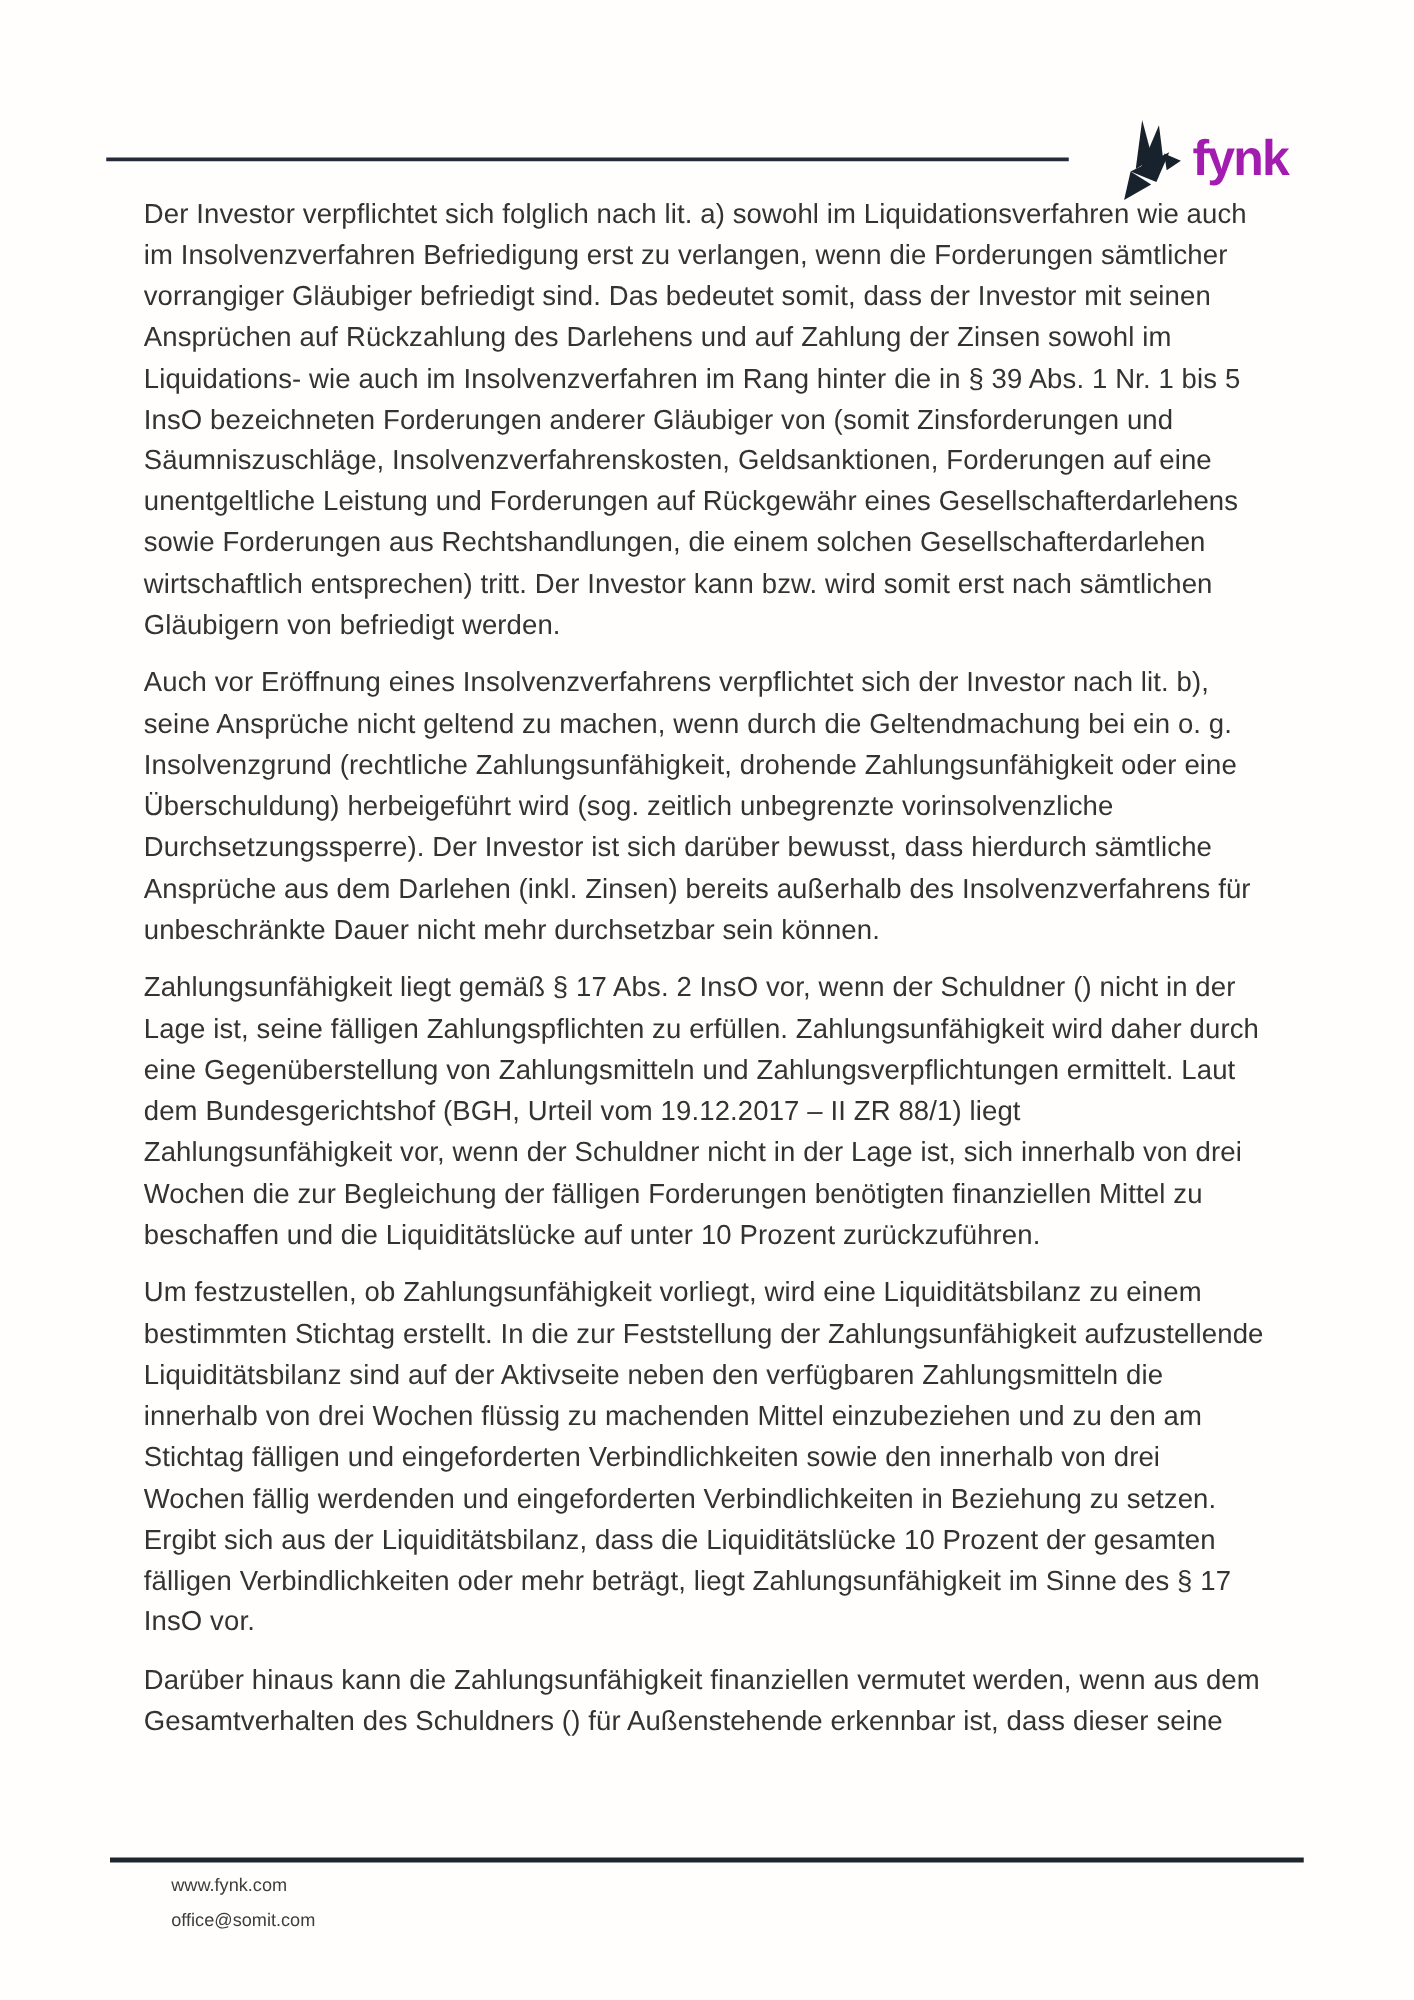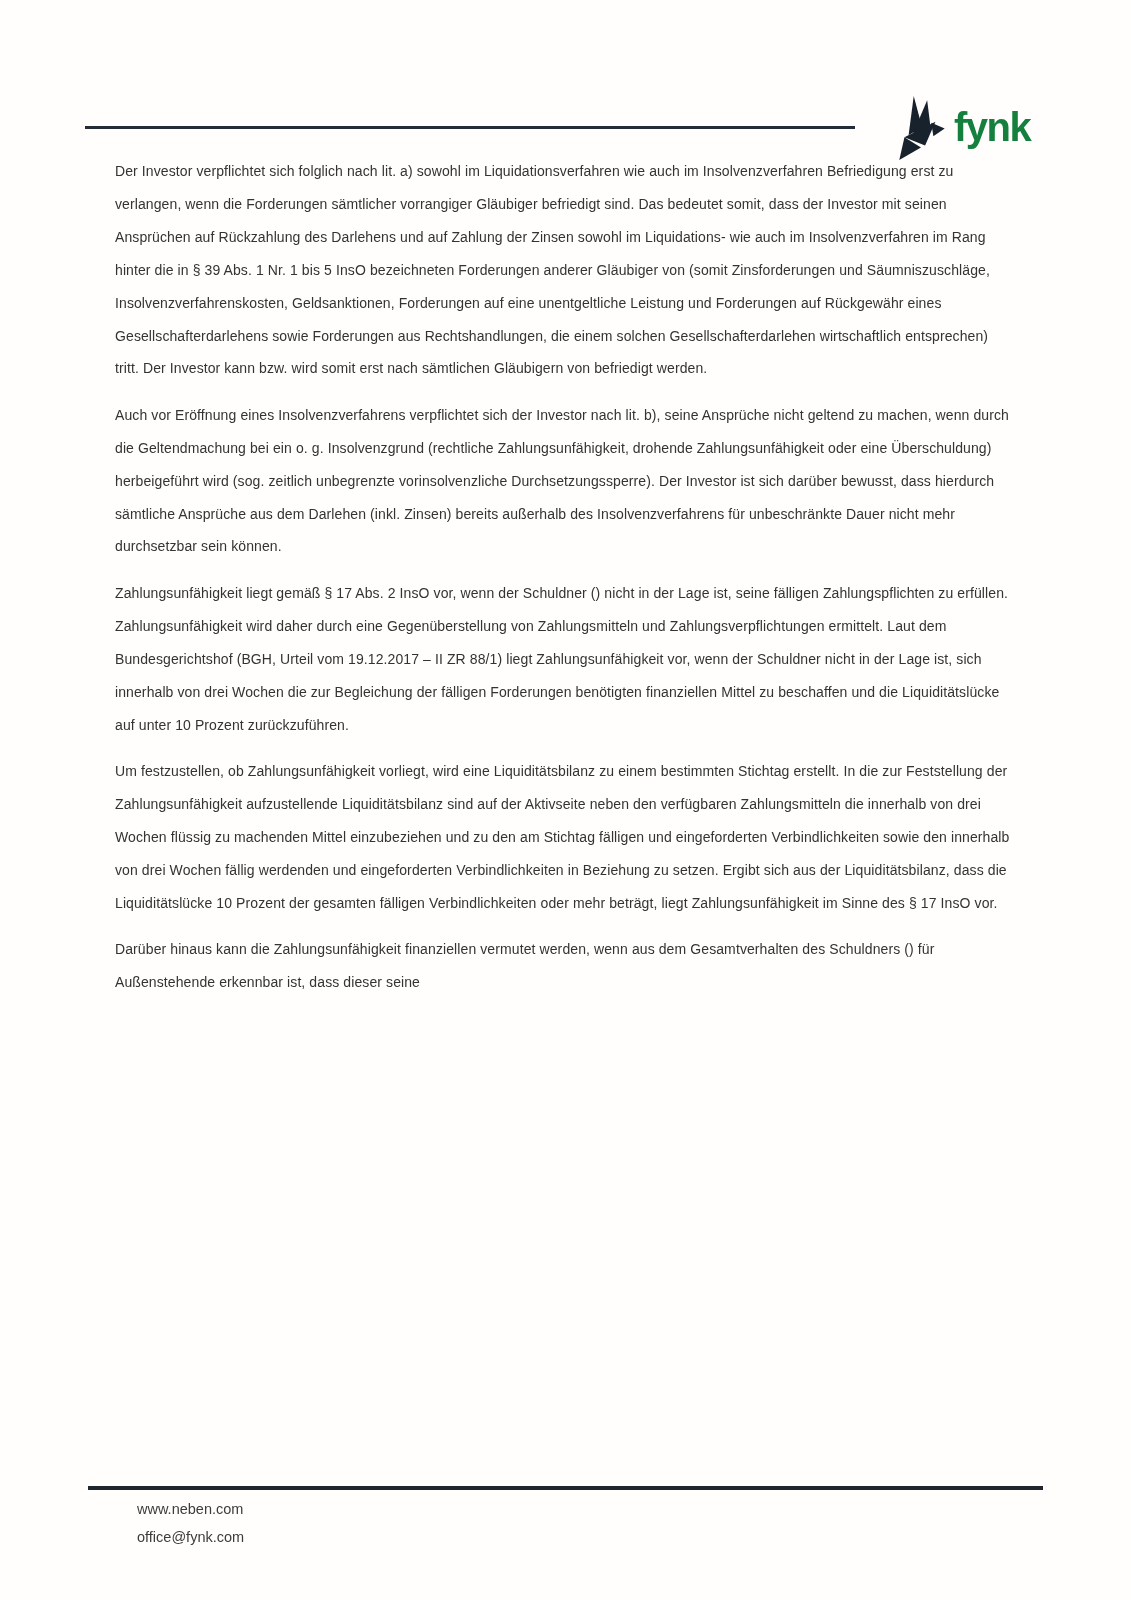--- a/index.html
+++ b/index.html
@@ -26,28 +26,28 @@
     gap: 9px;
     color: #18222d;
   }
   .logo svg { width: 46px; height: 64px; display: block; }
   .wordmark {
     font-size: 40px;
     font-weight: bold;
     letter-spacing: -1.5px;
     line-height: 1;
     margin-top: 11px;
-    color: #15803d;
+    color: #a21caf;
   }
   
   .content {
     position: absolute;
     left: 115px; top: 155px;
     width: 898px;
-    font-size: 14px;
+    font-size: 22px;
     line-height: 32.9px;
     color: #333333;
     letter-spacing: 0.1px;
   }
   .content p { margin: 0 0 13.5px 0; }
   
   .footer-rule {
     position: absolute;
     left: 88px; top: 1486px;
     width: 955px; height: 4px;
@@ -84,17 +84,17 @@
     <p>Der Investor verpflichtet sich folglich nach lit. a) sowohl im Liquidationsverfahren wie auch im Insolvenzverfahren Befriedigung erst zu verlangen, wenn die Forderungen sämtlicher vorrangiger Gläubiger befriedigt sind. Das bedeutet somit, dass der Investor mit seinen Ansprüchen auf Rückzahlung des Darlehens und auf Zahlung der Zinsen sowohl im Liquidations- wie auch im Insolvenzverfahren im Rang hinter die in § 39 Abs. 1 Nr. 1 bis 5 InsO bezeichneten Forderungen anderer Gläubiger von (somit Zinsforderungen und Säumniszuschläge, Insolvenzverfahrenskosten, Geldsanktionen, Forderungen auf eine unentgeltliche Leistung und Forderungen auf Rückgewähr eines Gesellschafterdarlehens sowie Forderungen aus Rechtshandlungen, die einem solchen Gesellschafterdarlehen wirtschaftlich entsprechen) tritt. Der Investor kann bzw. wird somit erst nach sämtlichen Gläubigern von befriedigt werden.</p>
     <p>Auch vor Eröffnung eines Insolvenzverfahrens verpflichtet sich der Investor nach lit. b), seine Ansprüche nicht geltend zu machen, wenn durch die Geltendmachung bei ein o. g. Insolvenzgrund (rechtliche Zahlungsunfähigkeit, drohende Zahlungsunfähigkeit oder eine Überschuldung) herbeigeführt wird (sog. zeitlich unbegrenzte vorinsolvenzliche Durchsetzungssperre). Der Investor ist sich darüber bewusst, dass hierdurch sämtliche Ansprüche aus dem Darlehen (inkl. Zinsen) bereits außerhalb des Insolvenzverfahrens für unbeschränkte Dauer nicht mehr durchsetzbar sein können.</p>
     <p>Zahlungsunfähigkeit liegt gemäß § 17 Abs. 2 InsO vor, wenn der Schuldner () nicht in der Lage ist, seine fälligen Zahlungspflichten zu erfüllen. Zahlungsunfähigkeit wird daher durch eine Gegenüberstellung von Zahlungsmitteln und Zahlungsverpflichtungen ermittelt. Laut dem Bundesgerichtshof (BGH, Urteil vom 19.12.2017 – II ZR 88/1) liegt Zahlungsunfähigkeit vor, wenn der Schuldner nicht in der Lage ist, sich innerhalb von drei Wochen die zur Begleichung der fälligen Forderungen benötigten finanziellen Mittel zu beschaffen und die Liquiditätslücke auf unter 10 Prozent zurückzuführen.</p>
     <p>Um festzustellen, ob Zahlungsunfähigkeit vorliegt, wird eine Liquiditätsbilanz zu einem bestimmten Stichtag erstellt. In die zur Feststellung der Zahlungsunfähigkeit aufzustellende Liquiditätsbilanz sind auf der Aktivseite neben den verfügbaren Zahlungsmitteln die innerhalb von drei Wochen flüssig zu machenden Mittel einzubeziehen und zu den am Stichtag fälligen und eingeforderten Verbindlichkeiten sowie den innerhalb von drei Wochen fällig werdenden und eingeforderten Verbindlichkeiten in Beziehung zu setzen. Ergibt sich aus der Liquiditätsbilanz, dass die Liquiditätslücke 10 Prozent der gesamten fälligen Verbindlichkeiten oder mehr beträgt, liegt Zahlungsunfähigkeit im Sinne des § 17 InsO vor.</p>
     <p>Darüber hinaus kann die Zahlungsunfähigkeit finanziellen vermutet werden, wenn aus dem Gesamtverhalten des Schuldners () für Außenstehende erkennbar ist, dass dieser seine</p>
   </div>
 
   <div class="footer-rule"></div>
 
   <div class="footer">
-    <div>www.neben.com</div>
-    <div>office@fynk.com</div>
+    <div>www.fynk.com</div>
+    <div>office@somit.com</div>
   </div>
 
 </div>
 
 </body></html>

